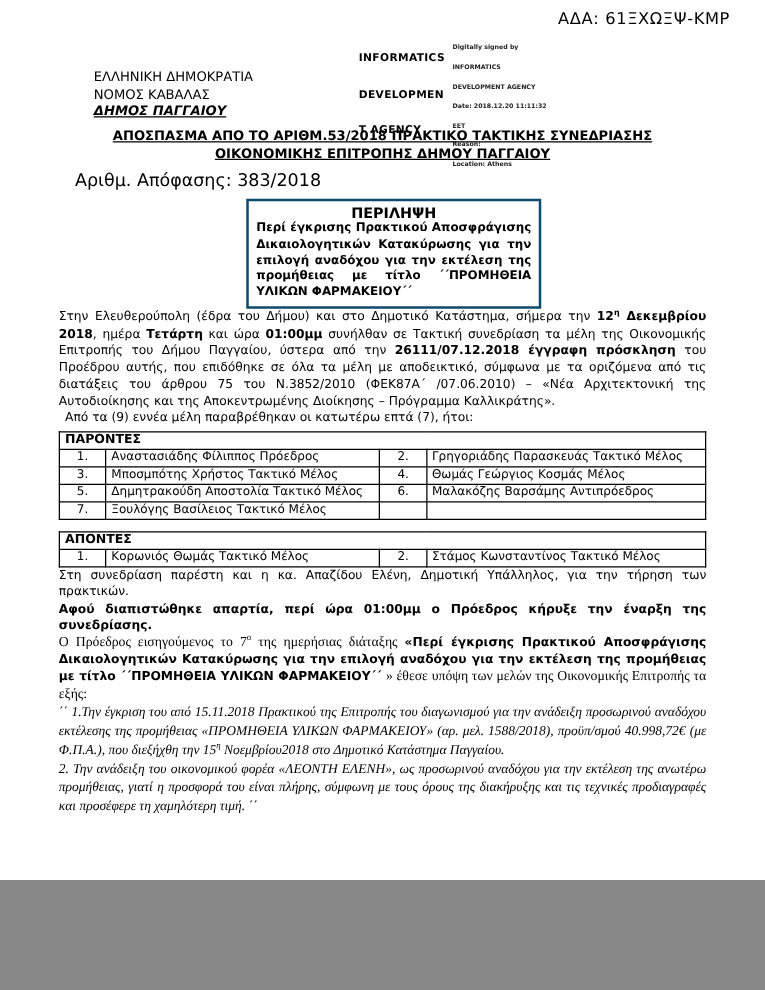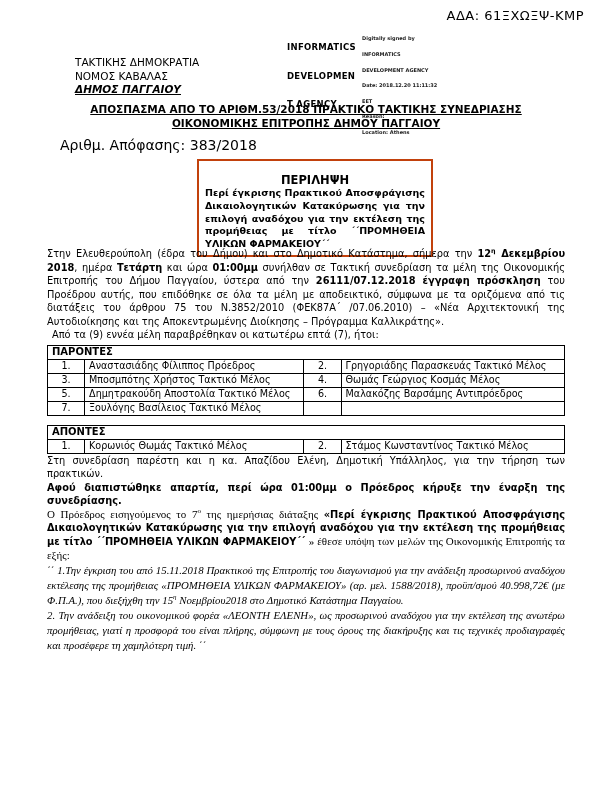--- a/index.html
+++ b/index.html
@@ -1,18 +1,18 @@
 <!DOCTYPE html>
 <html lang="el"><head>
 <meta charset="utf-8">
 <style>
   html,body{margin:0;padding:0;background:#888;}
   .page{
     position:relative;
-    width:612px;height:792px;
+    width:612px;height:704px;
     margin:0 auto;
     background:#fff;
     color:#000;
     font-family:"DejaVu Sans", sans-serif;
     overflow:hidden;
   }
   
   .ada{
     position:absolute;top:8px;right:28px;
     font-size:13px;letter-spacing:0.5px;
@@ -43,22 +43,22 @@
   }
   .doc-title .u{text-decoration:underline;}
   
   .decision-no{
     position:absolute;left:60px;top:137px;
     font-size:14px;font-weight:normal;text-align:center;
   }
   
   .summary-box{
     position:absolute;left:197px;top:159px;width:236px;
-    border:2px solid #c2410c;
-    padding:12px 6px 4px 6px;
+    border:2px solid #0c4a6e;
+    padding:2px 6px 4px 6px;
     box-sizing:border-box;
   }
   .summary-title{
     text-align:center;font-weight:bold;font-size:11.5px;line-height:14px;
   }
   .summary-body{
     font-weight:bold;font-size:9.5px;line-height:12.8px;
     text-align:justify;
   }
   
@@ -129,21 +129,21 @@
       <div>INFORMATICS</div>
       <div>DEVELOPMENT AGENCY</div>
       <div>Date: 2018.12.20 11:11:32</div>
       <div>EET</div>
       <div>Reason:</div>
       <div>Location: Athens</div>
     </div>
   </div>
 
   <div class="gov-header">
-    <div>ΤΑΚΤΙΚΗΣ ΔΗΜΟΚΡΑΤΙΑ</div>
+    <div>ΕΛΛΗΝΙΚΗ ΔΗΜΟΚΡΑΤΙΑ</div>
     <div>ΝΟΜΟΣ ΚΑΒΑΛΑΣ</div>
     <div class="muni">ΔΗΜΟΣ ΠΑΓΓΑΙΟΥ</div>
   </div>
 
   <div class="doc-title">
     <div><span class="u">ΑΠΟΣΠΑΣΜΑ ΑΠΟ ΤΟ ΑΡΙΘΜ.53/2018  ΠΡΑΚΤΙΚΟ ΤΑΚΤΙΚΗΣ ΣΥΝΕΔΡΙΑΣΗΣ</span></div>
     <div><span class="u">ΟΙΚΟΝΟΜΙΚΗΣ ΕΠΙΤΡΟΠΗΣ ΔΗΜΟΥ ΠΑΓΓΑΙΟΥ</span></div>
   </div>
 
   <div class="decision-no">

